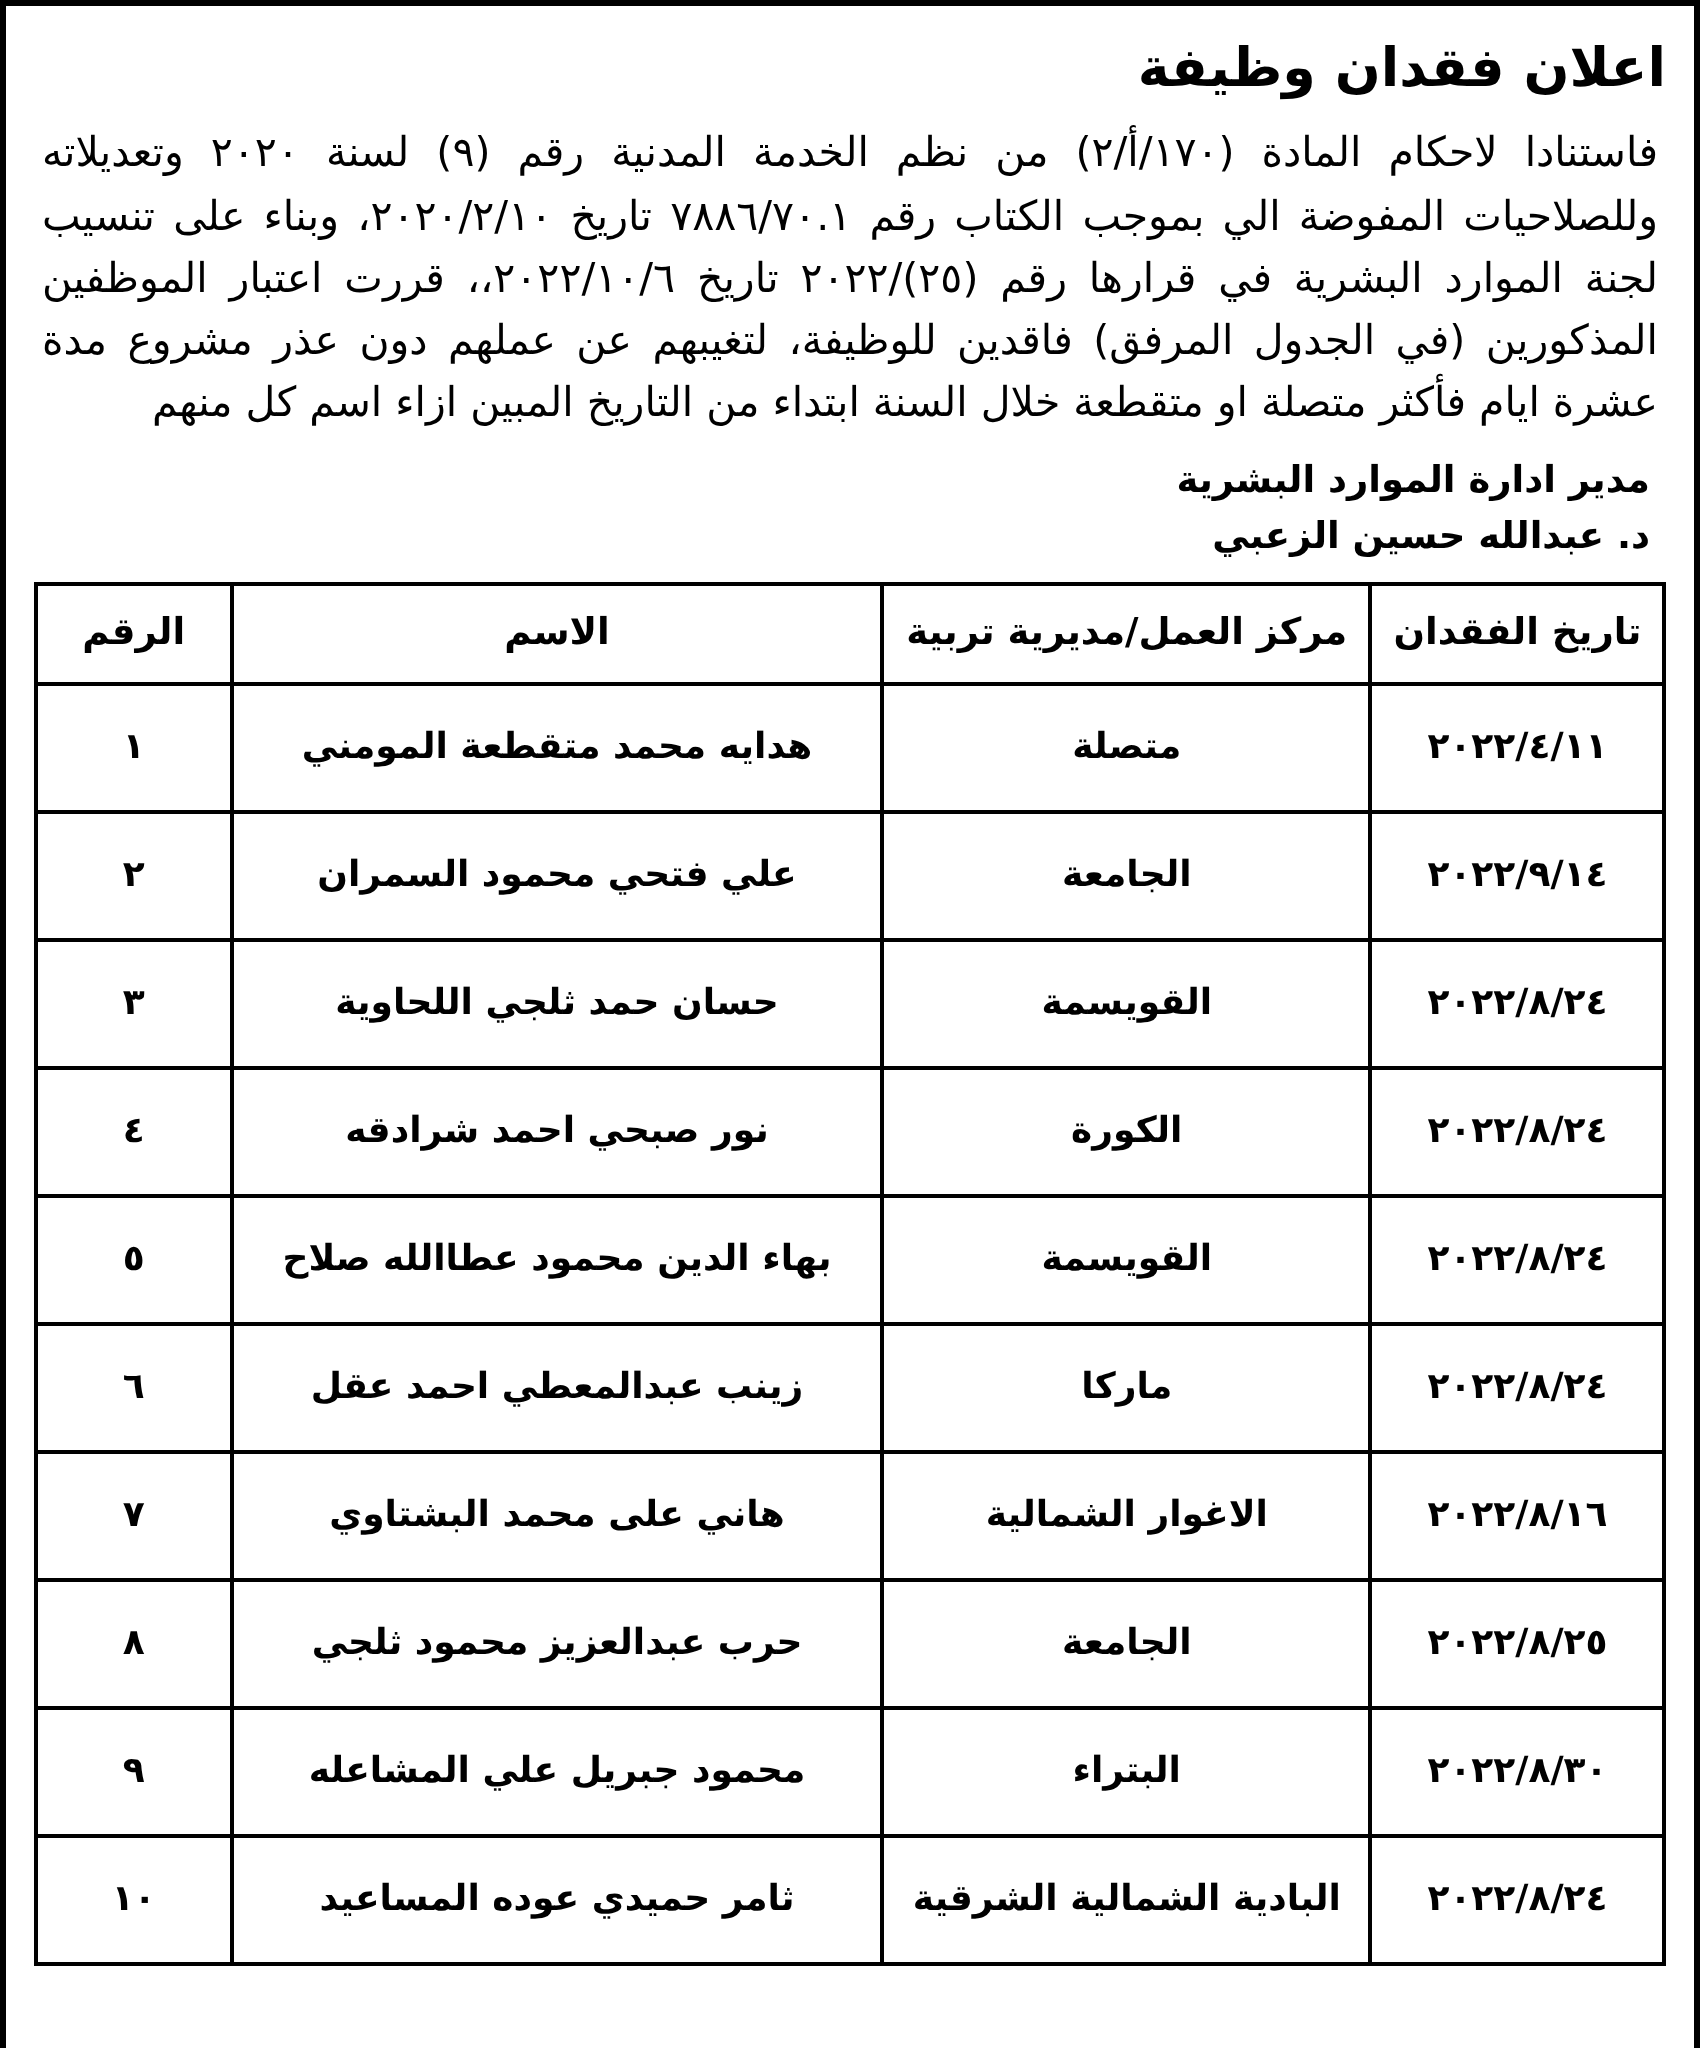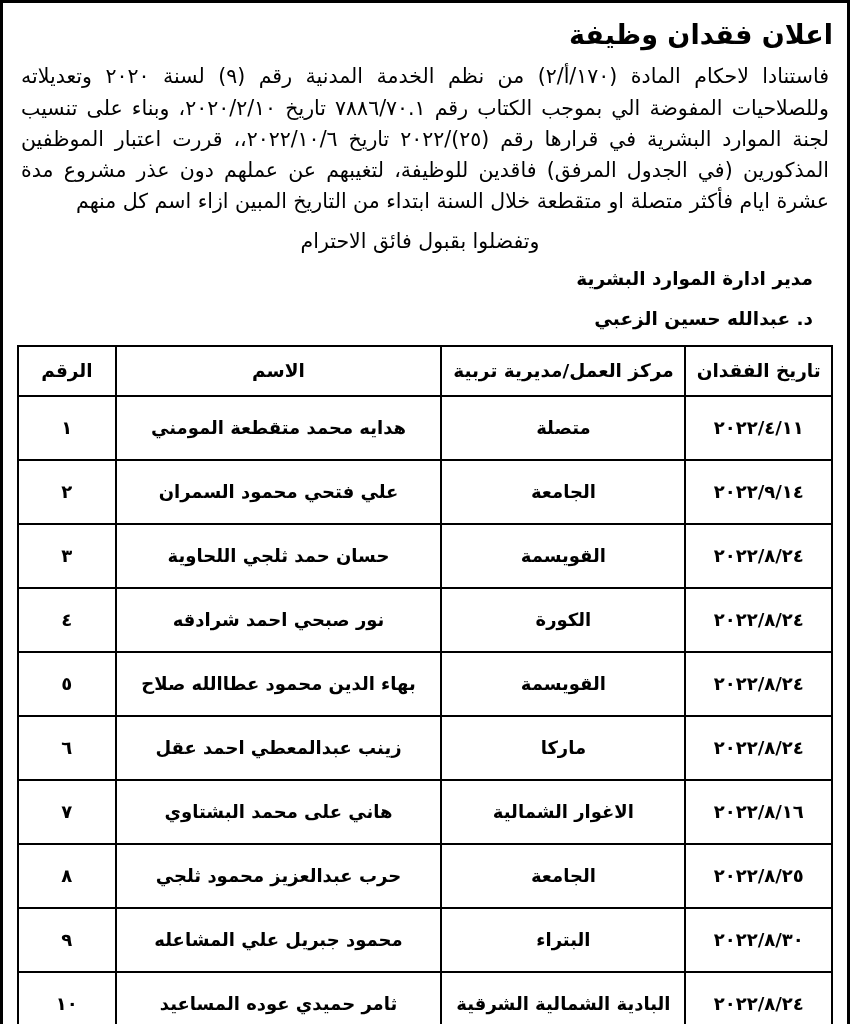--- a/index.html
+++ b/index.html
@@ -52,21 +52,21 @@
     margin: 12px 0 6px 0;
     padding-right: 10px;
   }
   .signature {
     margin: 10px 8px 8px 0;
     font-size: 18.5px;
     font-weight: bold;
     line-height: 1.5;
   }
   .signature div {
-    margin: 12px;
+    margin: 0;
   }
   table.emp-table {
     border-collapse: collapse;
     width: 100%;
     margin-top: 6px;
     table-layout: fixed;
   }
   table.emp-table th,
   table.emp-table td {
     border: 2px solid #000;
@@ -97,21 +97,20 @@
 
 <div class="page">
   <div class="inner">
 
     <div class="doc-title">اعلان فقدان وظيفة</div>
 
     <div class="body-text">
       <p>فاستنادا لاحكام المادة (١٧٠/أ/٢) من نظم الخدمة المدنية رقم (٩) لسنة ٢٠٢٠ وتعديلاته وللصلاحيات المفوضة الي بموجب الكتاب رقم ٧٨٨٦/٧٠.١ تاريخ ٢٠٢٠/٢/١٠، وبناء على تنسيب لجنة الموارد البشرية في قرارها رقم (٢٥)/٢٠٢٢ تاريخ ٢٠٢٢/١٠/٦،، قررت اعتبار الموظفين المذكورين (في الجدول المرفق) فاقدين للوظيفة، لتغيبهم عن عملهم دون عذر مشروع مدة عشرة ايام فأكثر متصلة او متقطعة خلال السنة ابتداء من التاريخ المبين ازاء اسم كل منهم</p>
     </div>
 
-    <div class="closing">وتفضلوا بقبول فائق الاحترام</div>
 
     <div class="signature">
       <div>مدير ادارة الموارد البشرية</div>
       <div>د. عبدالله حسين الزعبي</div>
     </div>
   </div>
 
   <div class="tbl-wrap">
     <table class="emp-table">
       <colgroup>

